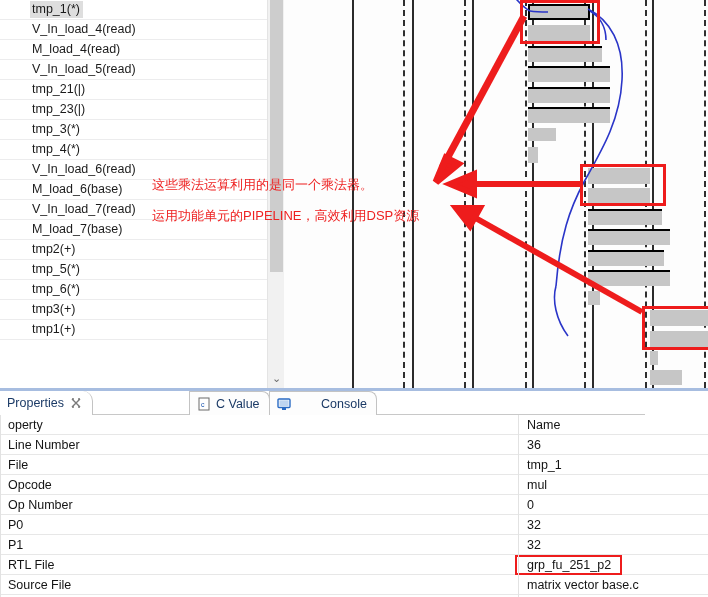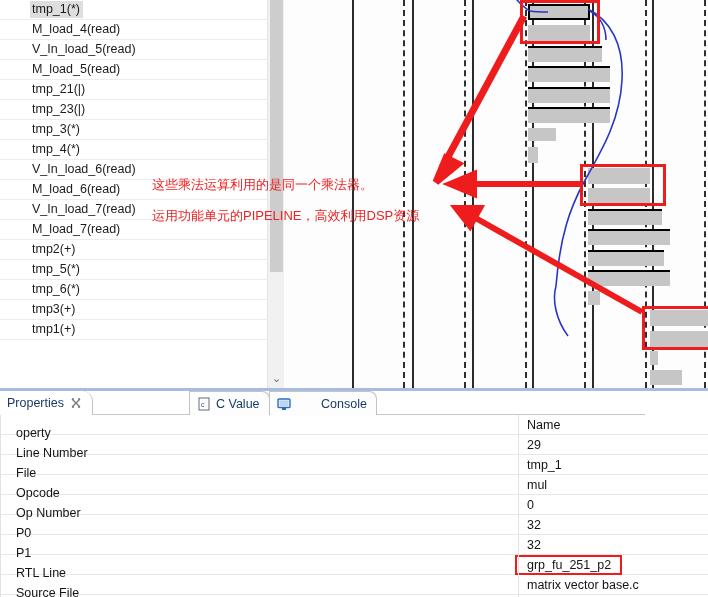--- a/index.html
+++ b/index.html
@@ -118,21 +118,21 @@
     position: absolute; left: 0; top: 27px; width: 708px; height: 182px;
     background: #ffffff;
   }
   .ptrow {
     position: relative; height: 20px;
     border-bottom: 1px solid #e7e7e7;
     font-size: 12.5px; color: #141414;
   }
   .ptrow .pcell {
     position: absolute; left: 0; top: 0; height: 20px; line-height: 20px;
-    padding-left: 16px; white-space: nowrap; margin-top: 8px;
+    padding-left: 8px; white-space: nowrap;
   }
   .ptrow .vcell {
     position: absolute; left: 519px; top: 0; height: 20px; line-height: 20px;
     padding-left: 8px; white-space: nowrap;
   }
   .col-divider {
     position: absolute; left: 518px; top: 0; width: 1px; height: 182px; background: #e2e2e2;
   }
   .col-divider2 {
     position: absolute; left: 0px; top: 0; width: 1px; height: 182px; background: #e2e2e2;
@@ -148,51 +148,51 @@
 
 <div id="root">
 
   <div class="top-area">
 
     <div class="op-list" id="op-list">
         <div class="op-row selected">
           <span class="op-label">tmp_1(*)</span>
         </div>
         <div class="op-row">
+          <span class="op-label">V_In_load_4(read)</span>
+        </div>
+        <div class="op-row">
           <span class="op-label">M_load_4(read)</span>
         </div>
         <div class="op-row">
           <span class="op-label">V_In_load_5(read)</span>
         </div>
         <div class="op-row">
-          <span class="op-label">M_load_5(read)</span>
-        </div>
-        <div class="op-row">
           <span class="op-label">tmp_21(|)</span>
         </div>
         <div class="op-row">
           <span class="op-label">tmp_23(|)</span>
         </div>
         <div class="op-row">
           <span class="op-label">tmp_3(*)</span>
         </div>
         <div class="op-row">
           <span class="op-label">tmp_4(*)</span>
         </div>
         <div class="op-row">
           <span class="op-label">V_In_load_6(read)</span>
         </div>
         <div class="op-row">
-          <span class="op-label">M_load_6(read)</span>
+          <span class="op-label">M_load_6(base)</span>
         </div>
         <div class="op-row">
           <span class="op-label">V_In_load_7(read)</span>
         </div>
         <div class="op-row">
-          <span class="op-label">M_load_7(read)</span>
+          <span class="op-label">M_load_7(base)</span>
         </div>
         <div class="op-row">
           <span class="op-label">tmp2(+)</span>
         </div>
         <div class="op-row">
           <span class="op-label">tmp_5(*)</span>
         </div>
         <div class="op-row">
           <span class="op-label">tmp_6(*)</span>
         </div>
@@ -310,21 +310,21 @@
     </div>
 
     <div class="prop-table" id="prop-table">
 
     <div class="ptrow">
           <div class="pcell">operty</div>
           <div class="vcell">Name</div>
         </div>
         <div class="ptrow">
           <div class="pcell">Line Number</div>
-          <div class="vcell">29</div>
+          <div class="vcell">36</div>
         </div>
         <div class="ptrow">
           <div class="pcell">File</div>
           <div class="vcell">tmp_1</div>
         </div>
         <div class="ptrow">
           <div class="pcell">Opcode</div>
           <div class="vcell">mul</div>
         </div>
         <div class="ptrow">
@@ -333,21 +333,21 @@
         </div>
         <div class="ptrow">
           <div class="pcell">P0</div>
           <div class="vcell">32</div>
         </div>
         <div class="ptrow">
           <div class="pcell">P1</div>
           <div class="vcell">32</div>
         </div>
         <div class="ptrow">
-          <div class="pcell">RTL Line</div>
+          <div class="pcell">RTL File</div>
           <div class="vcell">grp_fu_251_p2</div>
           <div class="val-redbox"></div>
         </div>
         <div class="ptrow">
           <div class="pcell">Source File</div>
           <div class="vcell">matrix vector base.c</div>
         </div>
         <div class="col-divider2"></div>
         <div class="col-divider"></div>
       </div>

